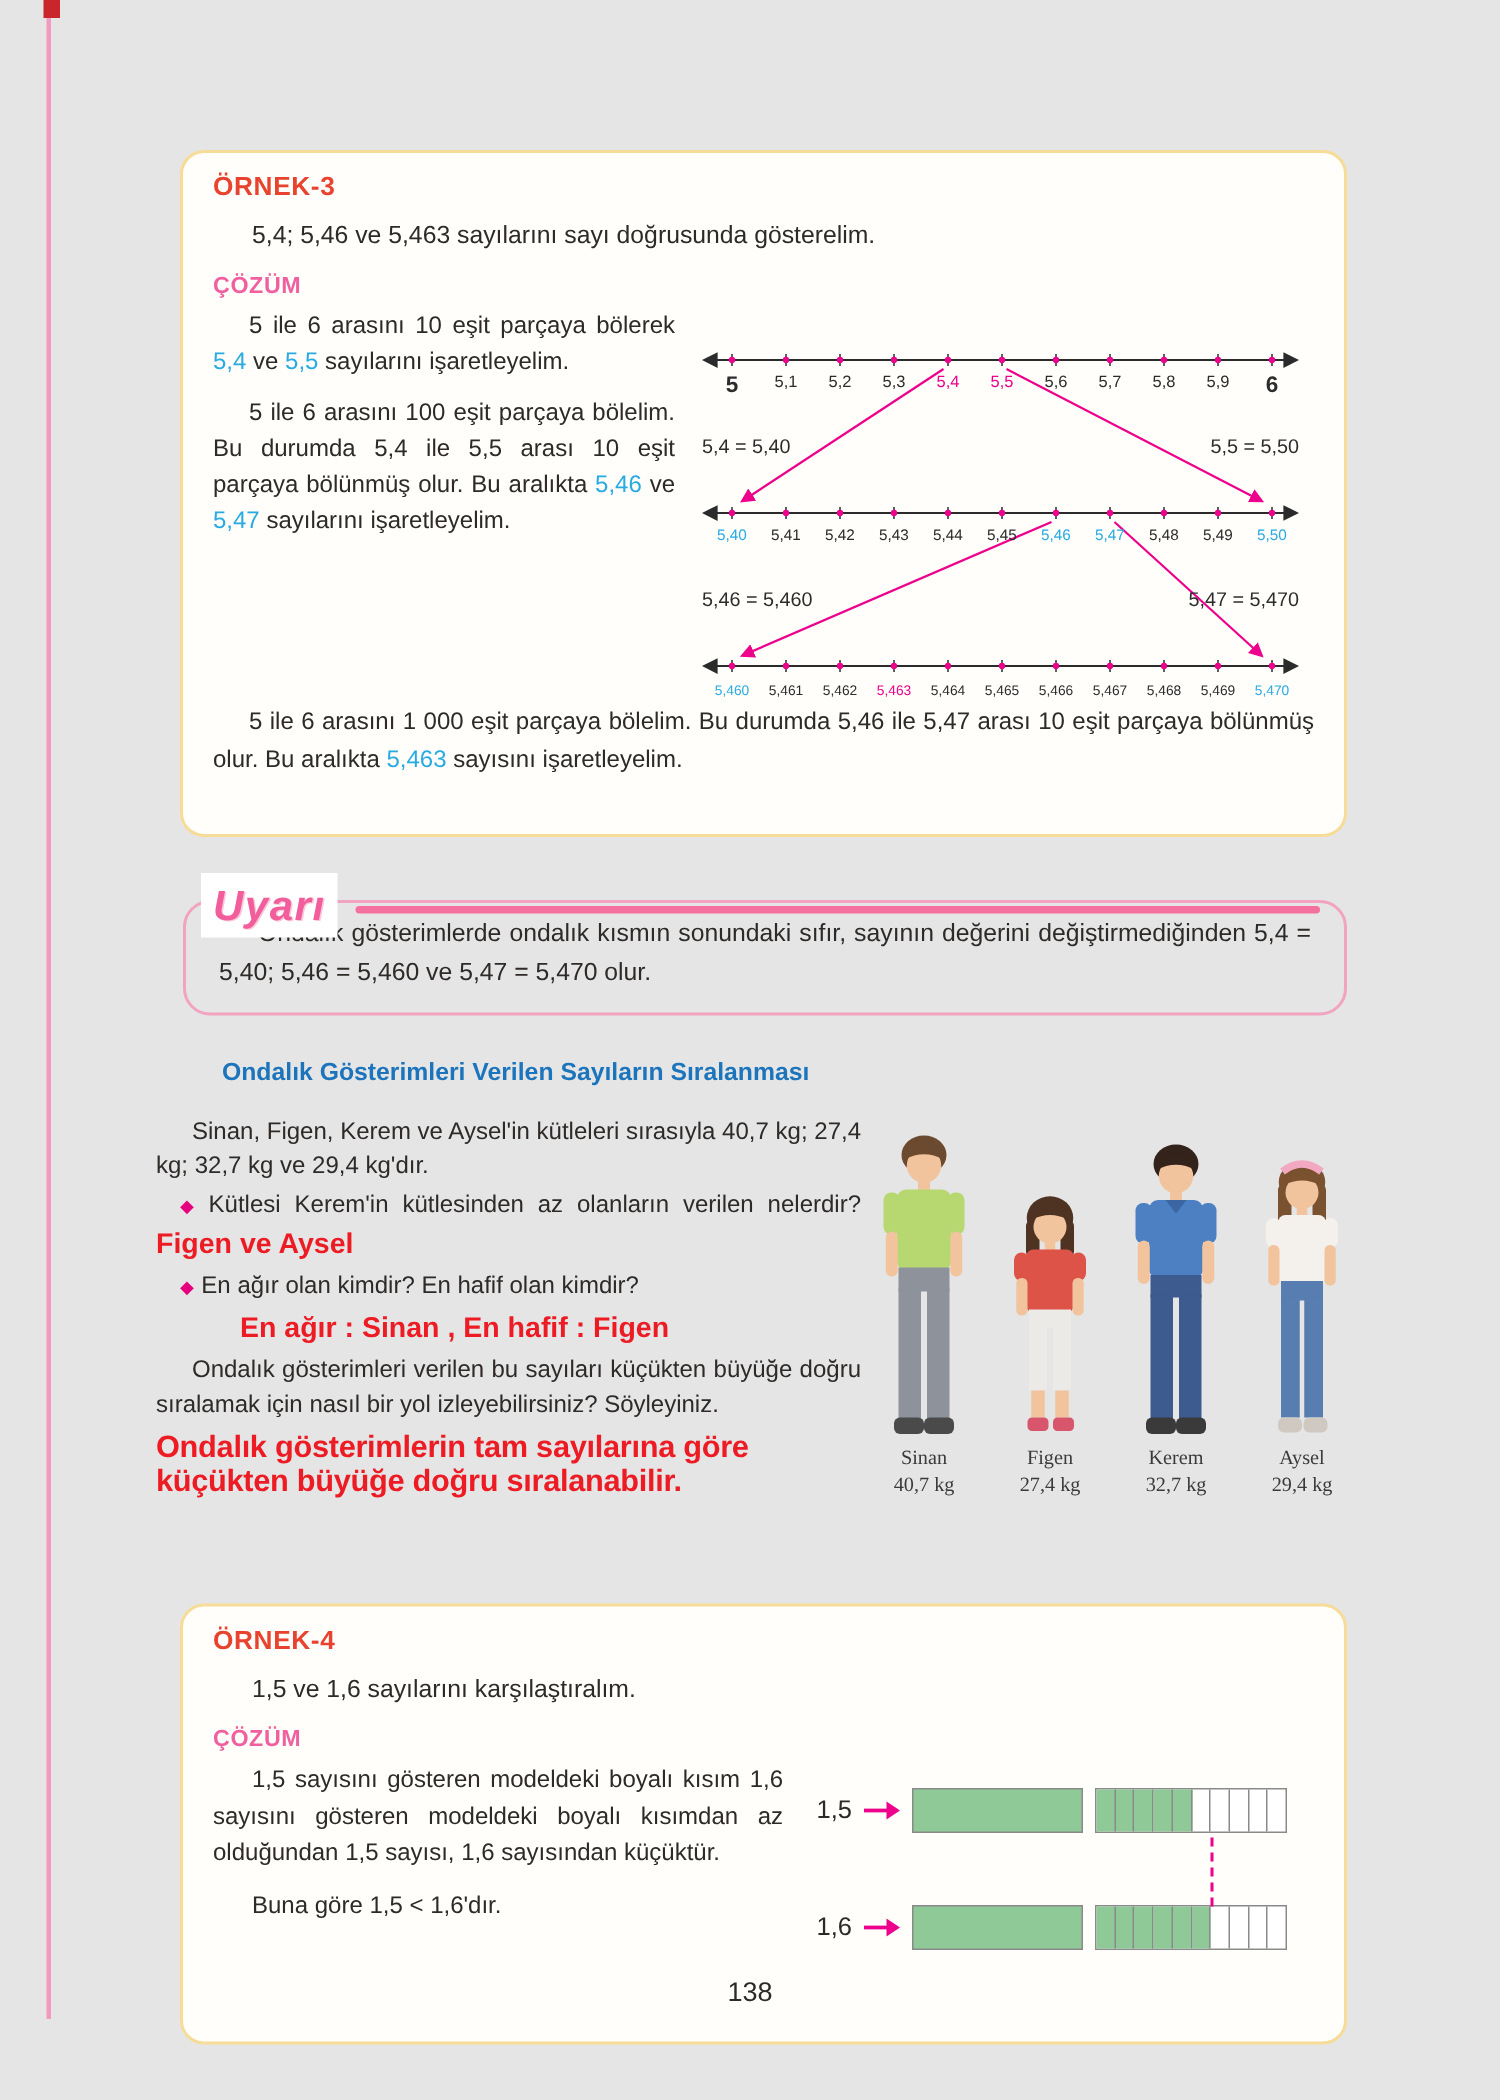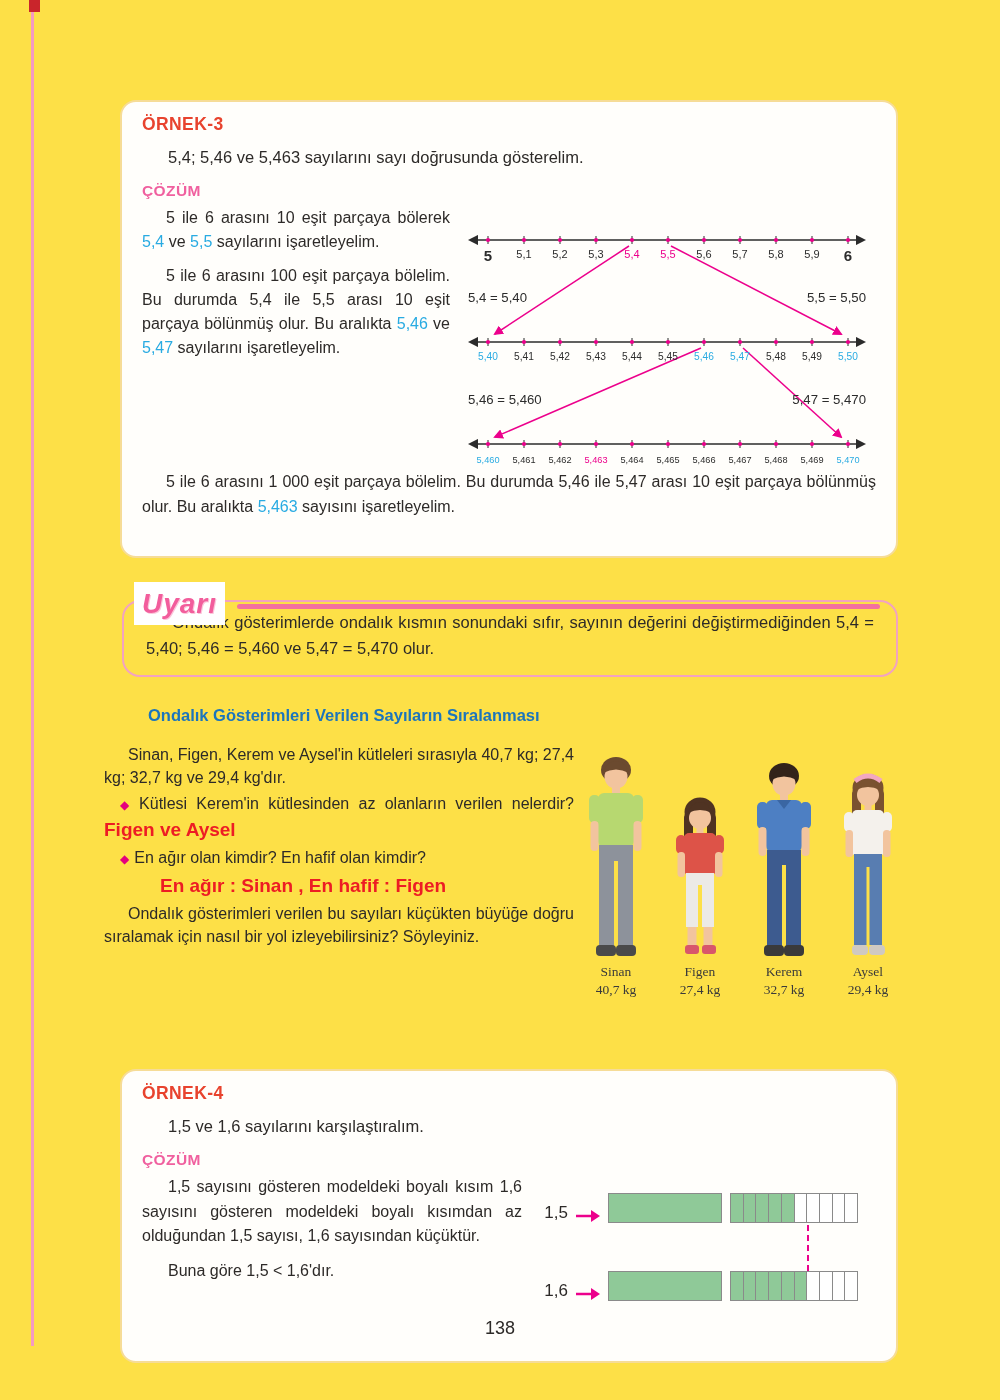--- a/index.html
+++ b/index.html
@@ -1,16 +1,16 @@
 <!DOCTYPE html>
 <html><head>
 <meta charset="utf-8">
 <style>
   html,body{margin:0;padding:0;background:#ffffff;}
-  .page{position:relative;width:1000px;height:1400px;background:#fde047;
+  .page{position:relative;width:1000px;height:1400px;background:#e5e5e5;
         font-family:"Liberation Sans",sans-serif;color:#2d2a28;overflow:hidden;}
 
   
   .edge-strip{position:absolute;left:31px;top:0;width:3px;height:1346px;background:#f49ac1;}
   .edge-mark{position:absolute;left:29px;top:0;width:11px;height:12px;background:#c9252b;}
 
   
   .example-box{position:absolute;left:120px;width:778px;border:2.5px solid #f6dc97;
                border-radius:16px;background:#fffefb;padding:12px 20px 14px;box-sizing:border-box;}
   #ornek3{top:100px;min-height:458px;}
@@ -67,21 +67,21 @@
   .sira-right{flex:1;display:flex;flex-direction:column;align-items:center;}
   .children-row{display:flex;align-items:flex-end;gap:6px;margin-top:8px;}
   .child{display:flex;flex-direction:column;align-items:center;width:78px;}
   .child-caption{margin-top:6px;font-size:13.5px;text-align:center;line-height:1.3;color:#3a3a3a;font-family:Liberation Serif, serif;}
 
   
   .ex4-flex{display:flex;gap:16px;}
   .ex4-left{width:380px;font-size:16px;line-height:1.55;text-align:justify;}
   .ex4-left p{margin:0 0 10px;text-indent:26px;}
   .models{flex:1;position:relative;padding-top:16px;}
-  .model-row{display:flex;align-items:flex-end;gap:8px;height:32px;margin-bottom:46px;}
+  .model-row{display:flex;align-items:center;gap:8px;height:32px;margin-bottom:46px;}
   .model-label{width:30px;font-size:17px;text-align:right;color:#2d2a28;}
   .bar-whole{width:114px;height:30px;background:#8fc998;border:1px solid #8a8a8a;box-sizing:border-box;}
   .bar-tenths{display:flex;width:128px;height:30px;border:1px solid #8a8a8a;box-sizing:border-box;background:#fff;}
   .bar-tenths span{flex:1;border-right:1px solid #8a8a8a;}
   .bar-tenths span:last-child{border-right:none;}
   .filled-5 span:nth-child(-n+5){background:#8fc998;}
   .filled-6 span:nth-child(-n+6){background:#8fc998;}
   .dash-line{position:absolute;left:269px;top:50px;height:46px;border-left:2.5px dashed #ec008c;}
 
   .page-num{position:absolute;top:1318px;left:0;width:100%;text-align:center;font-size:18px;color:#2d2a28;}
@@ -197,20 +197,21 @@
 
   <section class="siralama">
     <h3 class="sira-heading">Ondalık Gösterimleri Verilen Sayıların Sıralanması</h3>
     <div class="sira-flex">
       <div class="sira-left">
         <p class="tpar">Sinan, Figen, Kerem ve Aysel'in kütleleri sırasıyla 40,7 kg; 27,4 kg; 32,7 kg ve 29,4 kg'dır.</p>
         <p class="bullet-par"><span class="diamond">◆</span><span>Kütlesi Kerem'in kütlesinden az olanların verilen nelerdir? </span><span class="red-ans">Figen ve Aysel</span></p>
         <p class="bullet-par"><span class="diamond">◆</span><span>En ağır olan kimdir? En hafif olan kimdir?</span></p>
         <p class="red-ans red-line">En ağır : Sinan , En hafif : Figen</p>
         <p class="tpar">Ondalık gösterimleri verilen bu sayıları küçükten büyüğe doğru sıralamak için nasıl bir yol izleyebilirsiniz? Söyleyiniz.</p>
+        <p class="red-conclusion">Ondalık gösterimlerin tam sayılarına göre küçükten büyüğe doğru sıralanabilir.</p>
       </div>
 
       <div class="sira-right">
         <div class="children-row">
 
           <figure class="child" style="margin:0">
             <svg width="78" height="206" viewBox="0 0 78 206">
               <ellipse cx="39" cy="19" rx="15" ry="13" fill="#6b4a2f"></ellipse>
               <circle cx="39" cy="26" r="11.5" fill="#f2c49e"></circle>
               <path d="M26 22q4-12 13-12t13 12q-13-7-26 0z" fill="#6b4a2f"></path>

